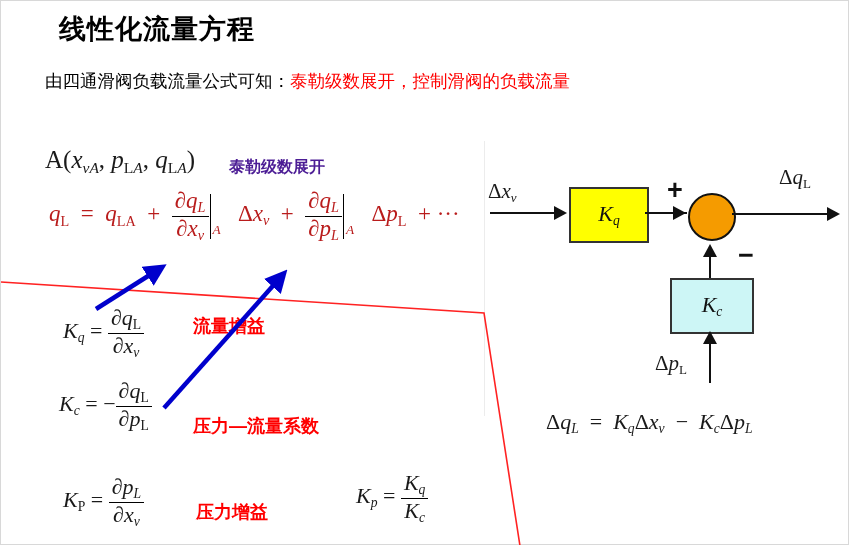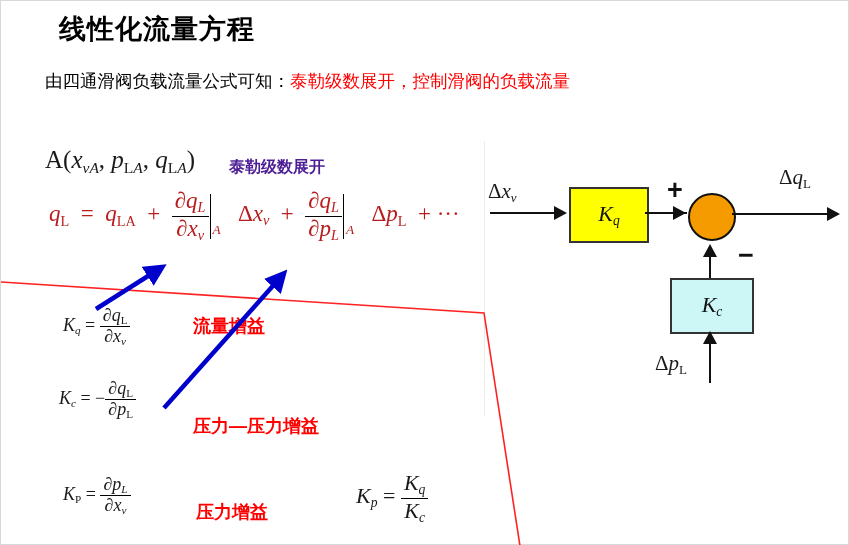--- a/index.html
+++ b/index.html
@@ -39,21 +39,21 @@
   .evalsub{display:inline-block;vertical-align:-0.95em;font-size:0.58em;font-style:italic;margin-left:1px;}
 
   
   .fA{position:absolute;left:44px;top:145px;font-size:25px;color:#1a1a1a;}
   .taylorLabel{
     position:absolute;left:228px;top:156px;
     font-family:"Liberation Sans", sans-serif;font-size:16px;font-weight:bold;color:#4c1d95;
   }
   .fTaylor{position:absolute;left:48px;top:188px;font-size:23px;color:#b91c1c;white-space:nowrap;}
 
-  .defRow{position:absolute;font-size:18px;color:#1a1a1a;}
+  .defRow{position:absolute;font-size:22px;color:#1a1a1a;}
   .kq{left:62px;top:305px;}
   .kc{left:58px;top:378px;}
   .kp{left:62px;top:474px;}
   .kpq{left:355px;top:470px;font-size:22px;}
 
   .annot{
     position:absolute;
     font-family:"Liberation Sans", sans-serif;
     font-size:18px;font-weight:bold;color:#ff0000;
   }
@@ -120,21 +120,21 @@
   </div>
 
   <div class="defRow kq">
     <span class="mi">K<sub>q</sub></span><span class="mu">&nbsp;=&nbsp;</span><span class="frac"><span class="num"><span class="mu">∂</span><span class="mi">q</span><sub class="mu">L</sub></span><span class="den"><span class="mu">∂</span><span class="mi">x<sub>v</sub></span></span></span>
   </div>
   <div class="annot an1">流量增益</div>
 
   <div class="defRow kc">
     <span class="mi">K<sub>c</sub></span><span class="mu">&nbsp;=&nbsp;−</span><span class="frac"><span class="num"><span class="mu">∂</span><span class="mi">q</span><sub class="mu">L</sub></span><span class="den"><span class="mu">∂</span><span class="mi">p</span><sub class="mu">L</sub></span></span>
   </div>
-  <div class="annot an2">压力—压力增益</div>
+  <div class="annot an2">压力—流量系数</div>
 
   <div class="defRow kp">
     <span class="mi">K</span><sub class="mu">P</sub><span class="mu">&nbsp;=&nbsp;</span><span class="frac"><span class="num"><span class="mu">∂</span><span class="mi">p<sub>L</sub></span></span><span class="den"><span class="mu">∂</span><span class="mi">x<sub>v</sub></span></span></span>
   </div>
   <div class="annot an3">压力增益</div>
 
   <div class="defRow kpq">
     <span class="mi">K<sub>p</sub></span><span class="mu">&nbsp;=&nbsp;</span><span class="frac"><span class="num"><span class="mi">K<sub>q</sub></span></span><span class="den"><span class="mi">K<sub>c</sub></span></span></span>
   </div>
 
@@ -172,20 +172,27 @@
       <span><span class="mi">K<sub>c</sub></span></span>
     </div>
 
     <div class="ln lnv" style="left:708px;top:342px;height:40px;"></div>
     <div class="arrowU" style="left:702px;top:330px;"></div>
     <div class="dlab" style="left:654px;top:350px;">
       <span class="mu">Δ</span><span class="mi">p</span><sub class="mu">L</sub>
     </div>
   </div>
 
+  <div class="outeq">
+    <span class="mu">Δ</span><span class="mi">q<sub>L</sub></span>
+    <span class="mu">&nbsp;=&nbsp;</span>
+    <span class="mi">K<sub>q</sub></span><span class="mu">Δ</span><span class="mi">x<sub>v</sub></span>
+    <span class="mu">&nbsp;−&nbsp;</span>
+    <span class="mi">K<sub>c</sub></span><span class="mu">Δ</span><span class="mi">p<sub>L</sub></span>
+  </div>
 
   <svg class="overlay" viewBox="0 0 849 545">
     <defs>
       <marker id="bluehead" markerWidth="5" markerHeight="5" refX="2.2" refY="2.5" orient="auto">
         <path d="M0,0 L5,2.5 L0,5 z" fill="#0000cc"></path>
       </marker>
     </defs>
 
     <polyline points="0,281 483,312 519,545" fill="none" stroke="#ff2222" stroke-width="1.6"></polyline>
 

